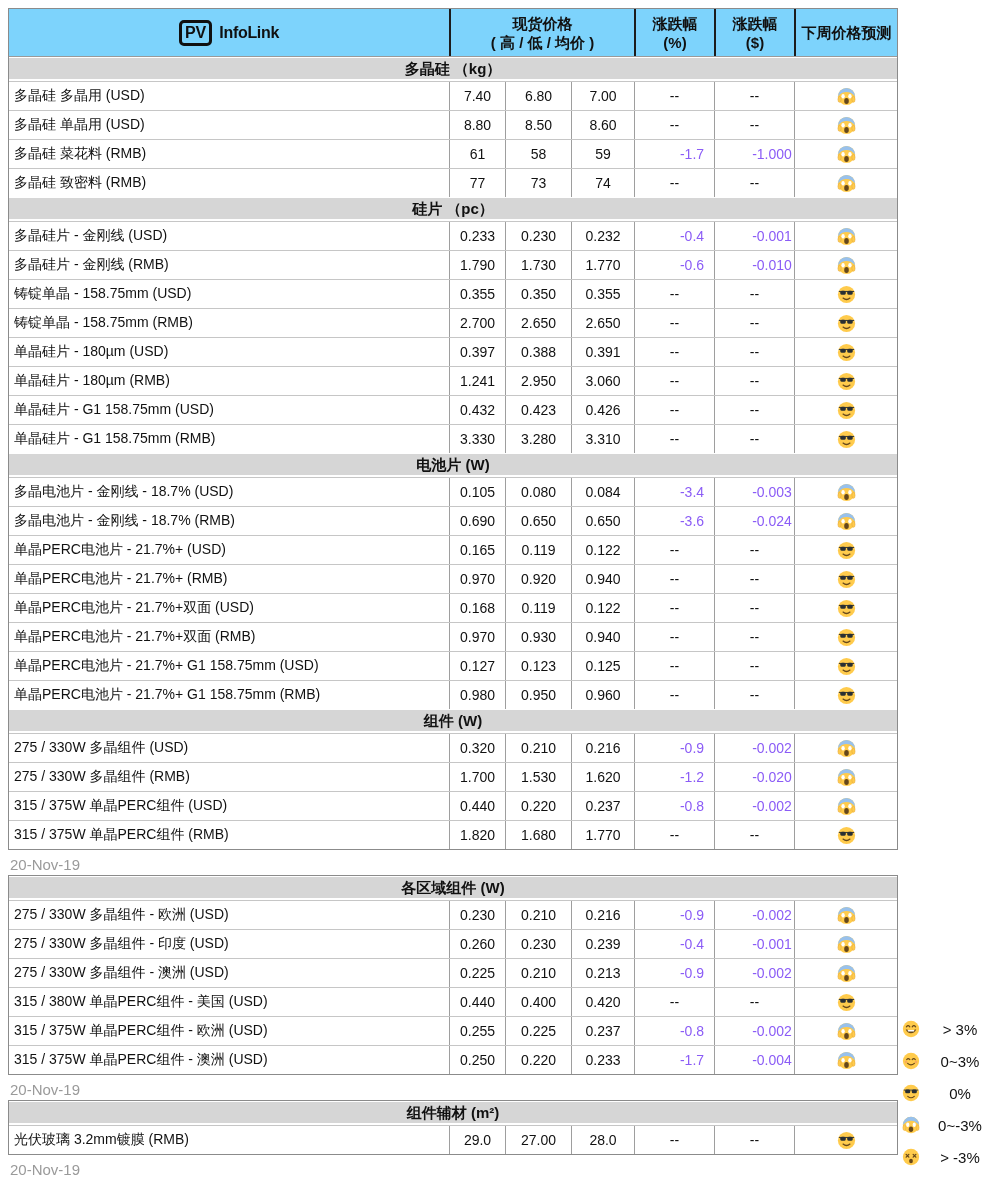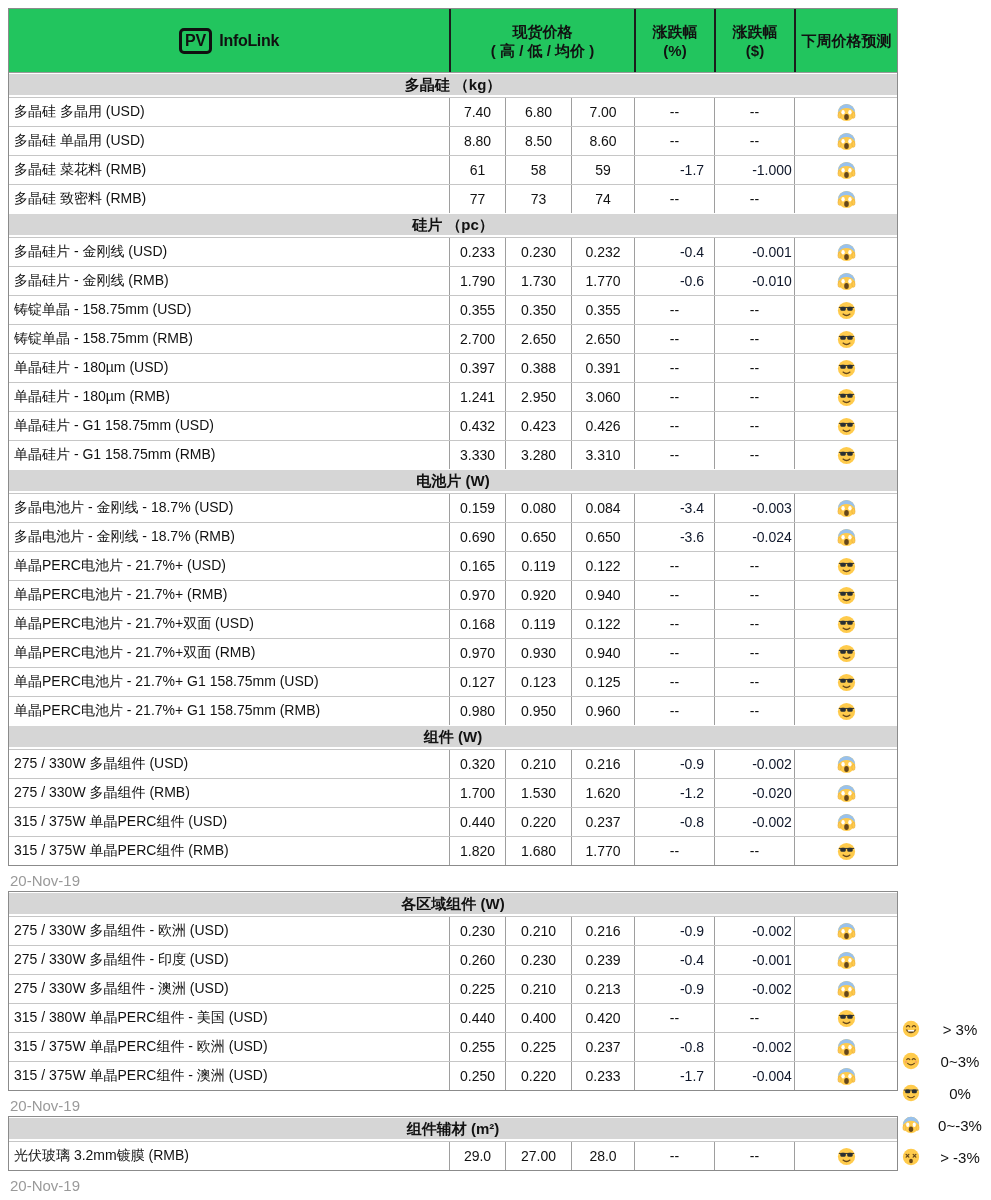--- a/index.html
+++ b/index.html
@@ -1,38 +1,38 @@
 <!DOCTYPE html>
 <html><head>
 <meta charset="utf-8">
 <style>
   html,body{margin:0;padding:0;background:#fff;}
   body{width:991px;height:1200px;position:relative;overflow:hidden;
        font-family:"Liberation Sans","DejaVu Sans",sans-serif;color:#111;}
   #main{position:absolute;left:8px;top:8px;width:890px;}
   .block{border:1px solid #8b8b8b;background:#fff;box-sizing:border-box;}
   
-  .yhdr{display:grid;grid-template-columns:440px 185px 80px 80px 1fr;height:64px;
-        background:#22c55e;border-bottom:1px solid #9a9a9a;box-sizing:border-box;}
+  .yhdr{display:grid;grid-template-columns:440px 185px 80px 80px 1fr;height:48px;
+        background:#7dd3fc;border-bottom:1px solid #9a9a9a;box-sizing:border-box;}
   .yhdr .hc{display:flex;flex-direction:column;justify-content:center;align-items:center;
         font-weight:bold;font-size:15px;line-height:19px;border-left:2px solid #1c1c1c;box-sizing:border-box;}
   .yhdr .hc:first-child{border-left:none;flex-direction:row;gap:7px;}
   .pvbox{display:inline-block;border:3px solid #101010;border-radius:5px;padding:0 3px;
          font-weight:800;font-size:16px;line-height:20px;color:#101010;}
   .logotext{font-weight:800;font-size:16px;letter-spacing:-0.3px;color:#101010;}
   
   .band{height:21px;line-height:21px;background:#D6D6D6;margin:1px 0 2px 0;
         text-align:center;font-weight:bold;font-size:15px;}
   
   .row{display:grid;grid-template-columns:440px 56px 66px 63px 80px 80px 1fr;
        height:29px;border-top:1px solid #c6c6c6;box-sizing:border-box;align-items:center;}
   .row .c{height:100%;display:flex;align-items:center;justify-content:center;
        border-left:1px solid #9e9e9e;box-sizing:border-box;font-size:14px;}
   .row .c.name{justify-content:flex-start;padding-left:5px;border-left:none;}
-  .row .c.neg{color:#0f172a;padding-left:35px;}
+  .row .c.neg{color:#8b5cf6;padding-left:35px;}
   .date{font-size:15px;color:#9a9a9a;margin:6px 0 6px 2px;height:13px;}
   
   #legend{position:absolute;left:902px;top:1014px;width:89px;}
   .lg{height:30px;display:flex;align-items:center;gap:9px;margin-bottom:2px;}
   .lg .lbl{flex:1;text-align:center;font-size:15px;color:#111;}
   .emj{width:19px;height:19px;display:block;}
   #legend .emj{width:18px;height:18px;}
   .emwrap{display:flex;align-items:center;justify-content:center;}
 </style>
 </head>
@@ -300,21 +300,21 @@
                 <rect x="6.3" y="10.8" width="10.2" height="7.6" rx="3" fill="#292F33"></rect>
                 <rect x="19.5" y="10.8" width="10.2" height="7.6" rx="3" fill="#292F33"></rect>
                 <path d="M11.5 24.8q6.5 5.4 13 0" stroke="#65471B" stroke-width="2.4" fill="none" stroke-linecap="round"></path>
               </svg>
             </span>
           </div>
         </div>
         <div class="band">电池片 (W)</div>
         <div class="row">
           <div class="c name">多晶电池片 - 金刚线 - 18.7% (USD)</div>
-          <div class="c ">0.159</div>
+          <div class="c ">0.105</div>
           <div class="c ">0.080</div>
           <div class="c ">0.084</div>
           <div class="c  neg">-3.4</div>
           <div class="c  neg">-0.003</div>
           <div class="c">
             <span class="emwrap">
               <svg class="emj" viewBox="0 0 36 36">
                 <circle cx="18" cy="18" r="16.3" fill="#FFCB4C"></circle>
                 <path d="M1.7 18A16.3 16.3 0 0 1 34.3 18Q27 9.5 18 9.5Q9 9.5 1.7 18Z" fill="#98C1EC"></path>
                 <ellipse cx="11.5" cy="17.5" rx="3.2" ry="4.4" fill="#fff"></ellipse>

